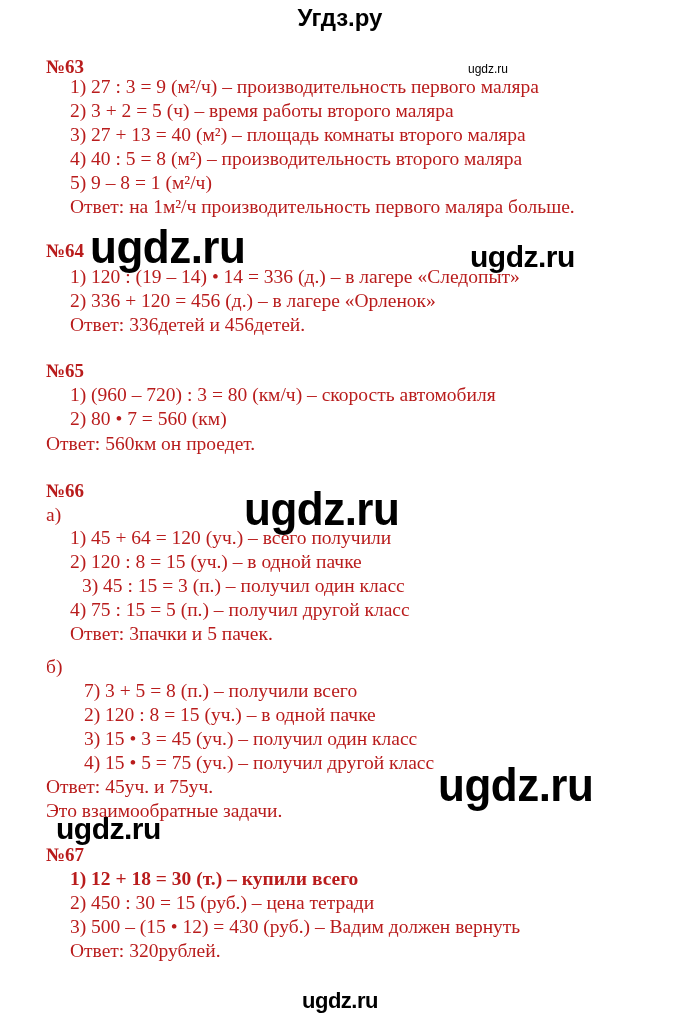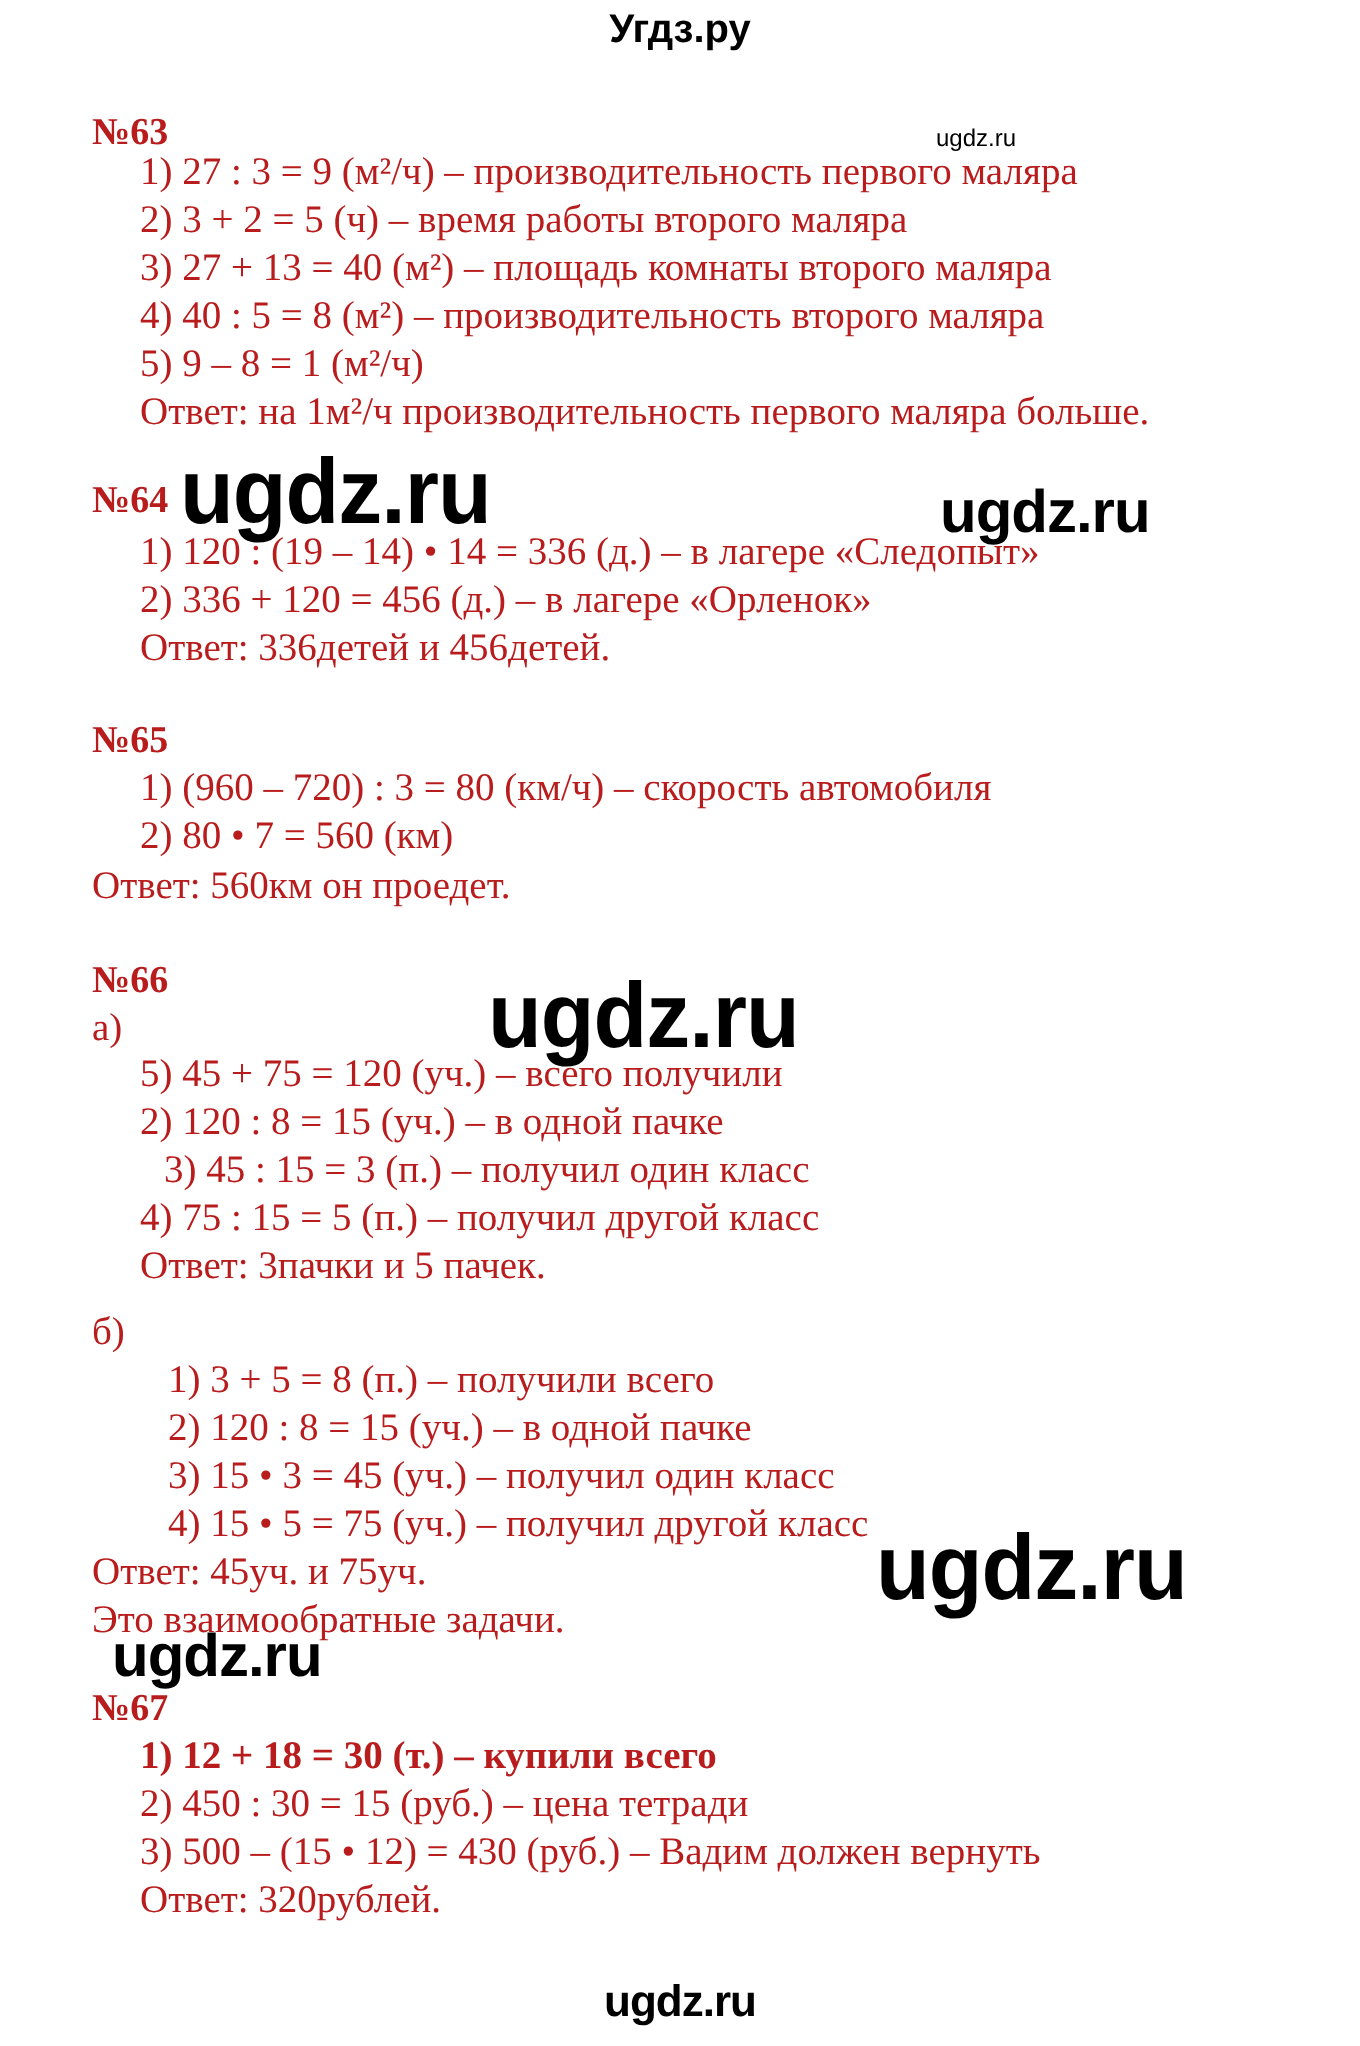--- a/index.html
+++ b/index.html
@@ -1,19 +1,19 @@
 <!DOCTYPE html>
 <html><head>
 <meta charset="utf-8">
 <style>
   html, body { margin: 0; padding: 0; background: #ffffff; }
   body { width: 680px; height: 1023px; position: relative; overflow: hidden; color: #111; }
   .title {
     position: absolute; top: 4px; left: 0; width: 680px; text-align: center;
-    font-family: "Liberation Sans", sans-serif; font-weight: bold; font-size: 20px; color: #000;
+    font-family: "Liberation Sans", sans-serif; font-weight: bold; font-size: 24px; color: #000;
   }
   .serif { font-family: "Liberation Serif", serif; font-size: 19.5px; color: #b91c1c; }
   .line { position: absolute; white-space: nowrap; }
   .head { font-weight: bold; font-size: 19px; }
   .wm { position: absolute; font-family: "Liberation Sans", sans-serif; font-weight: bold; color: #000; letter-spacing: -0.5px; }
   .wm-big { font-size: 44px; transform: scaleY(1.05); }
   .wm-mid { font-size: 30px; }
   .wm-small { font-size: 12px; font-weight: normal; letter-spacing: 0; }
   .wm-bottom { font-size: 22px; }
 </style>
@@ -39,28 +39,28 @@
 <div class="serif line" style="left:70px; top:314px;">Ответ: 336детей и 456детей.</div>
 
 <div class="serif line head" style="left:46px; top:360px;">№65</div>
 <div class="serif line" style="left:70px; top:384px;">1) (960 – 720) : 3 = 80 (км/ч) – скорость автомобиля</div>
 <div class="serif line" style="left:70px; top:408px;">2) 80 • 7 = 560 (км)</div>
 <div class="serif line" style="left:46px; top:433px;">Ответ: 560км он проедет.</div>
 
 <div class="serif line head" style="left:46px; top:480px;">№66</div>
 <div class="wm wm-big" style="left:244px; top:484px;">ugdz.ru</div>
 <div class="serif line" style="left:46px; top:504px;">а)</div>
-<div class="serif line" style="left:70px; top:527px;">5) 45 + 75 = 120 (уч.) – всего получили</div>
+<div class="serif line" style="left:70px; top:527px;">1) 45 + 64 = 120 (уч.) – всего получили</div>
 <div class="serif line" style="left:70px; top:551px;">2) 120 : 8 = 15 (уч.) – в одной пачке</div>
 <div class="serif line" style="left:70px; top:575px;margin-left:12px;">3) 45 : 15 = 3 (п.) – получил один класс</div>
 <div class="serif line" style="left:70px; top:599px;font-family:Liberation Serif, serif;">4) 75 : 15 = 5 (п.) – получил другой класс</div>
 <div class="serif line" style="left:70px; top:623px;">Ответ: 3пачки и 5 пачек.</div>
 
 <div class="serif line" style="left:46px; top:656px;">б)</div>
-<div class="serif line" style="left:84px; top:680px;">1) 3 + 5 = 8 (п.) – получили всего</div>
+<div class="serif line" style="left:84px; top:680px;">7) 3 + 5 = 8 (п.) – получили всего</div>
 <div class="serif line" style="left:84px; top:704px;">2) 120 : 8 = 15 (уч.) – в одной пачке</div>
 <div class="serif line" style="left:84px; top:728px;">3) 15 • 3 = 45 (уч.) – получил один класс</div>
 <div class="serif line" style="left:84px; top:752px;">4) 15 • 5 = 75 (уч.) – получил другой класс</div>
 <div class="serif line" style="left:46px; top:776px;">Ответ: 45уч. и 75уч.</div>
 <div class="wm wm-big" style="left:438px; top:760px;">ugdz.ru</div>
 <div class="serif line" style="left:46px; top:800px;">Это взаимообратные задачи.</div>
 <div class="wm wm-mid" style="left:56px; top:812px;">ugdz.ru</div>
 
 <div class="serif line head" style="left:46px; top:844px;">№67</div>
 <div class="serif line" style="left:70px; top:868px;font-weight:bold;">1) 12 + 18 = 30 (т.) – купили всего</div>

